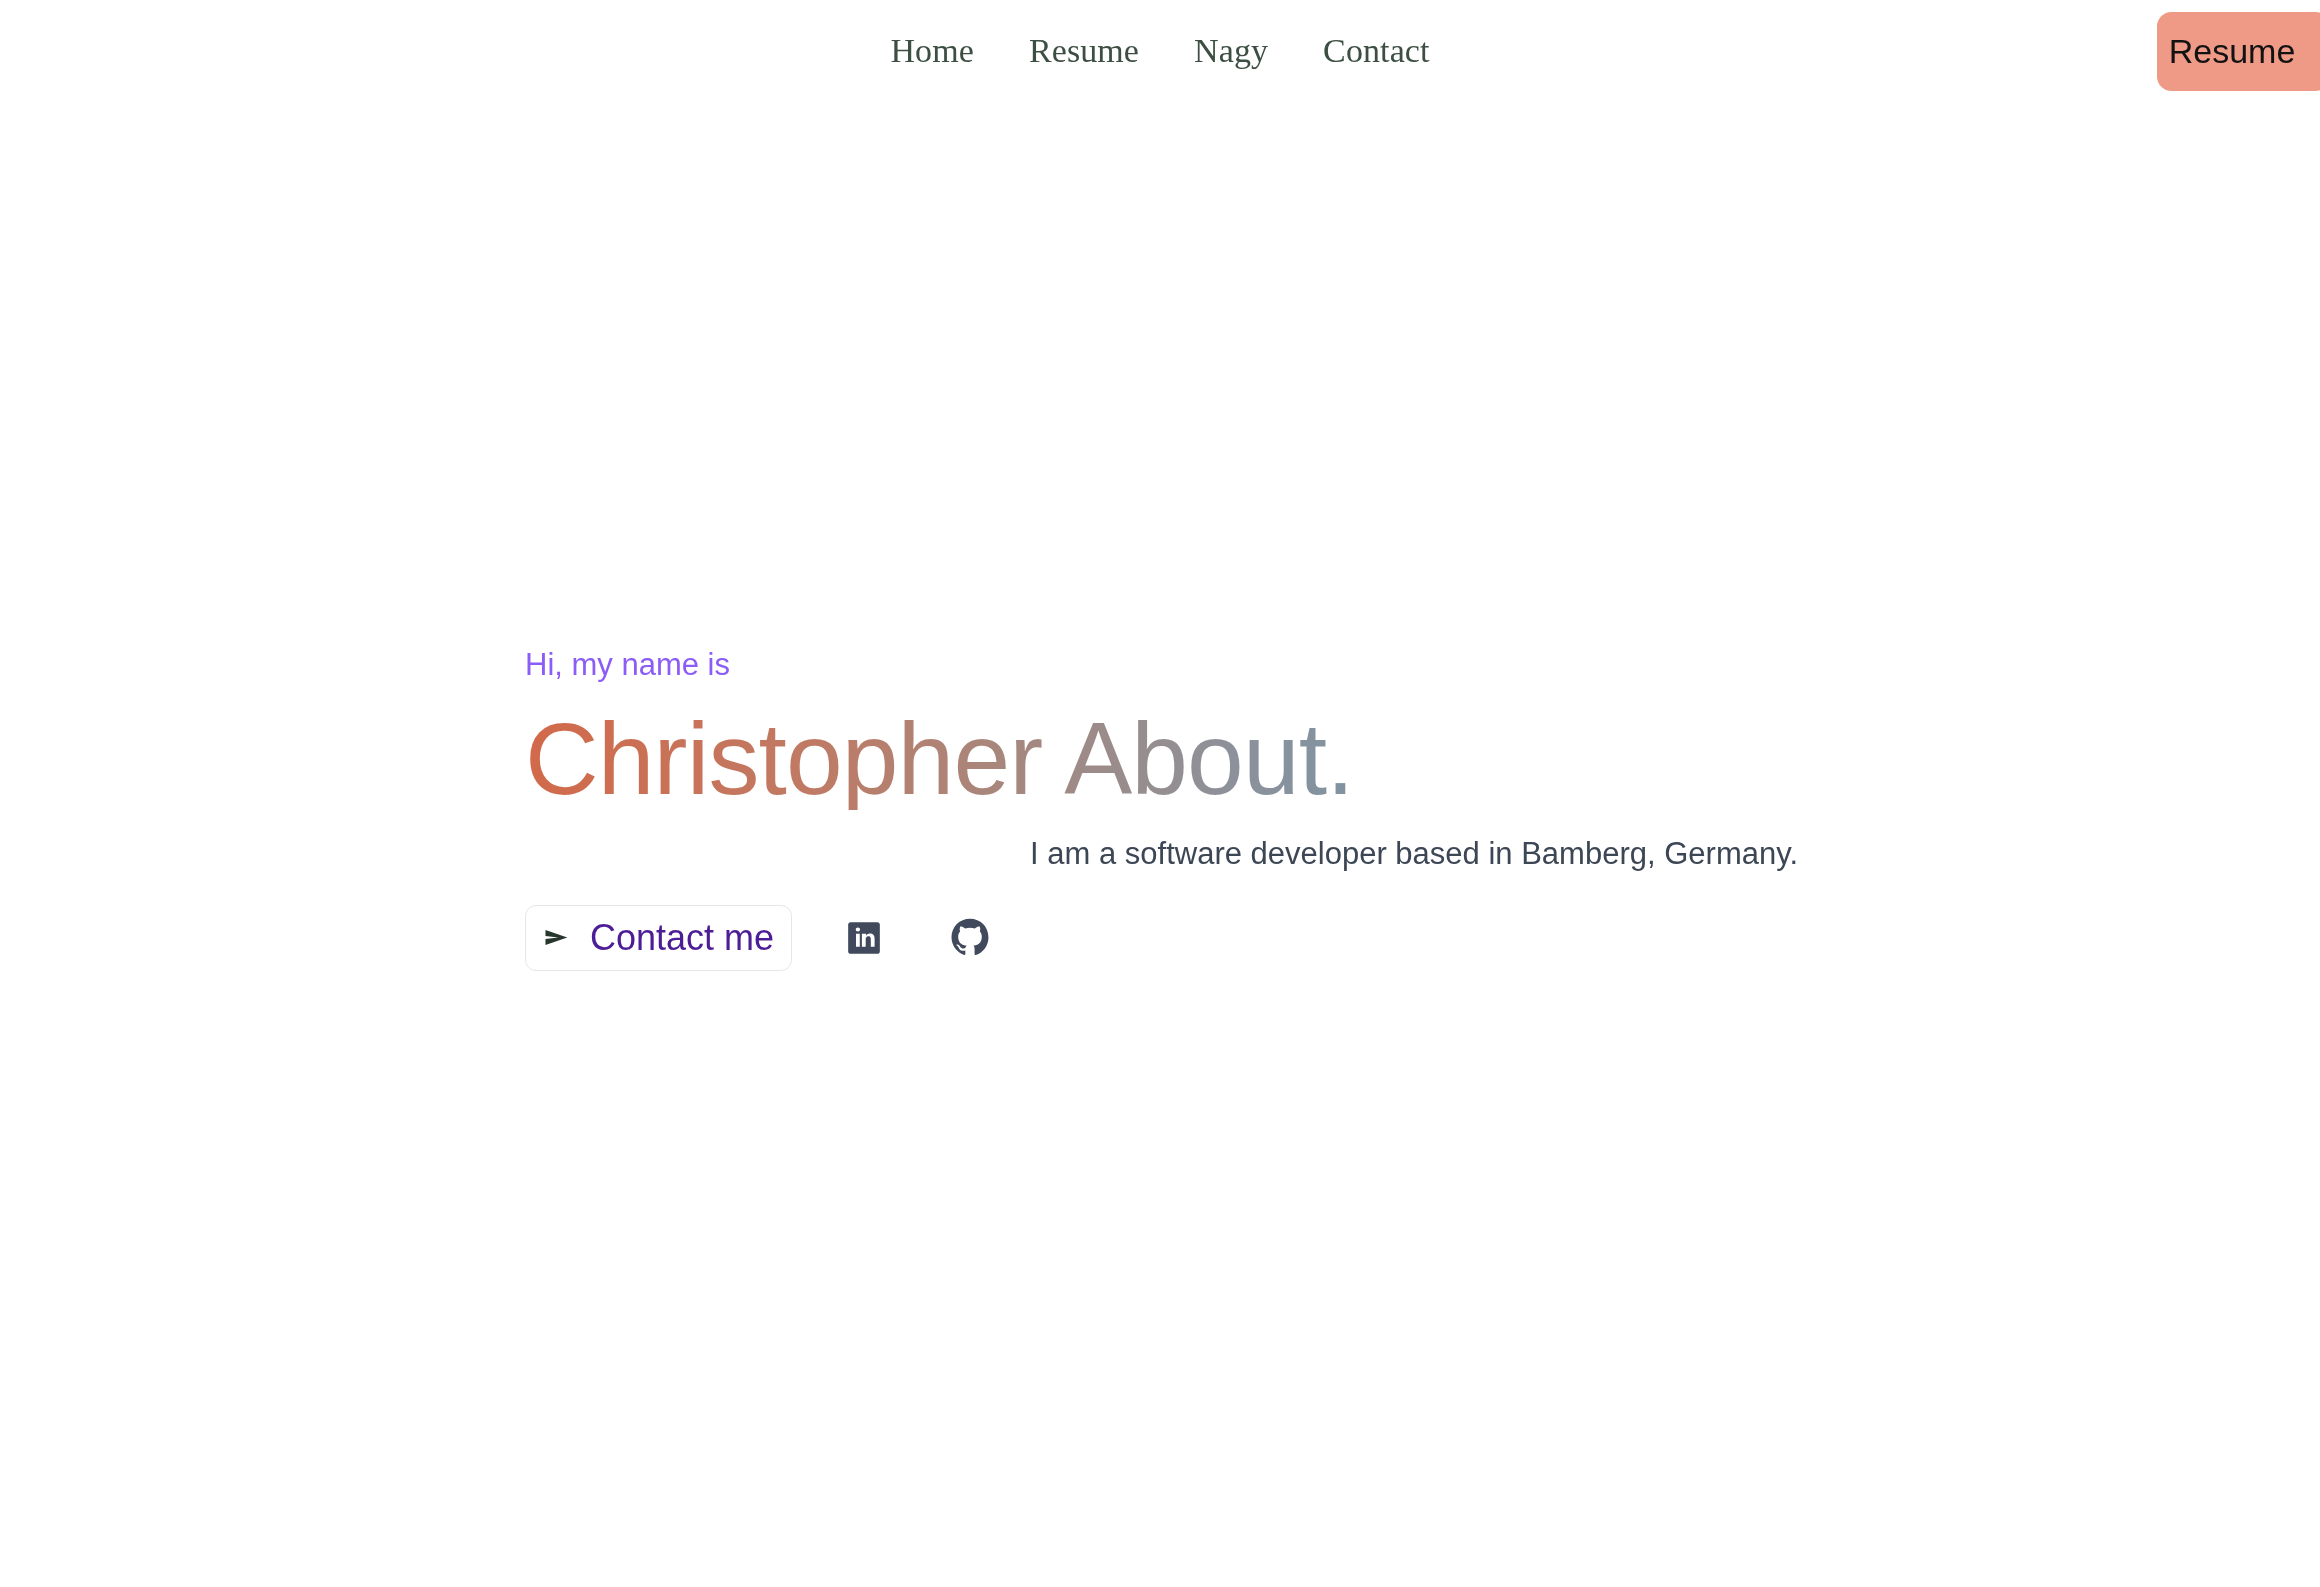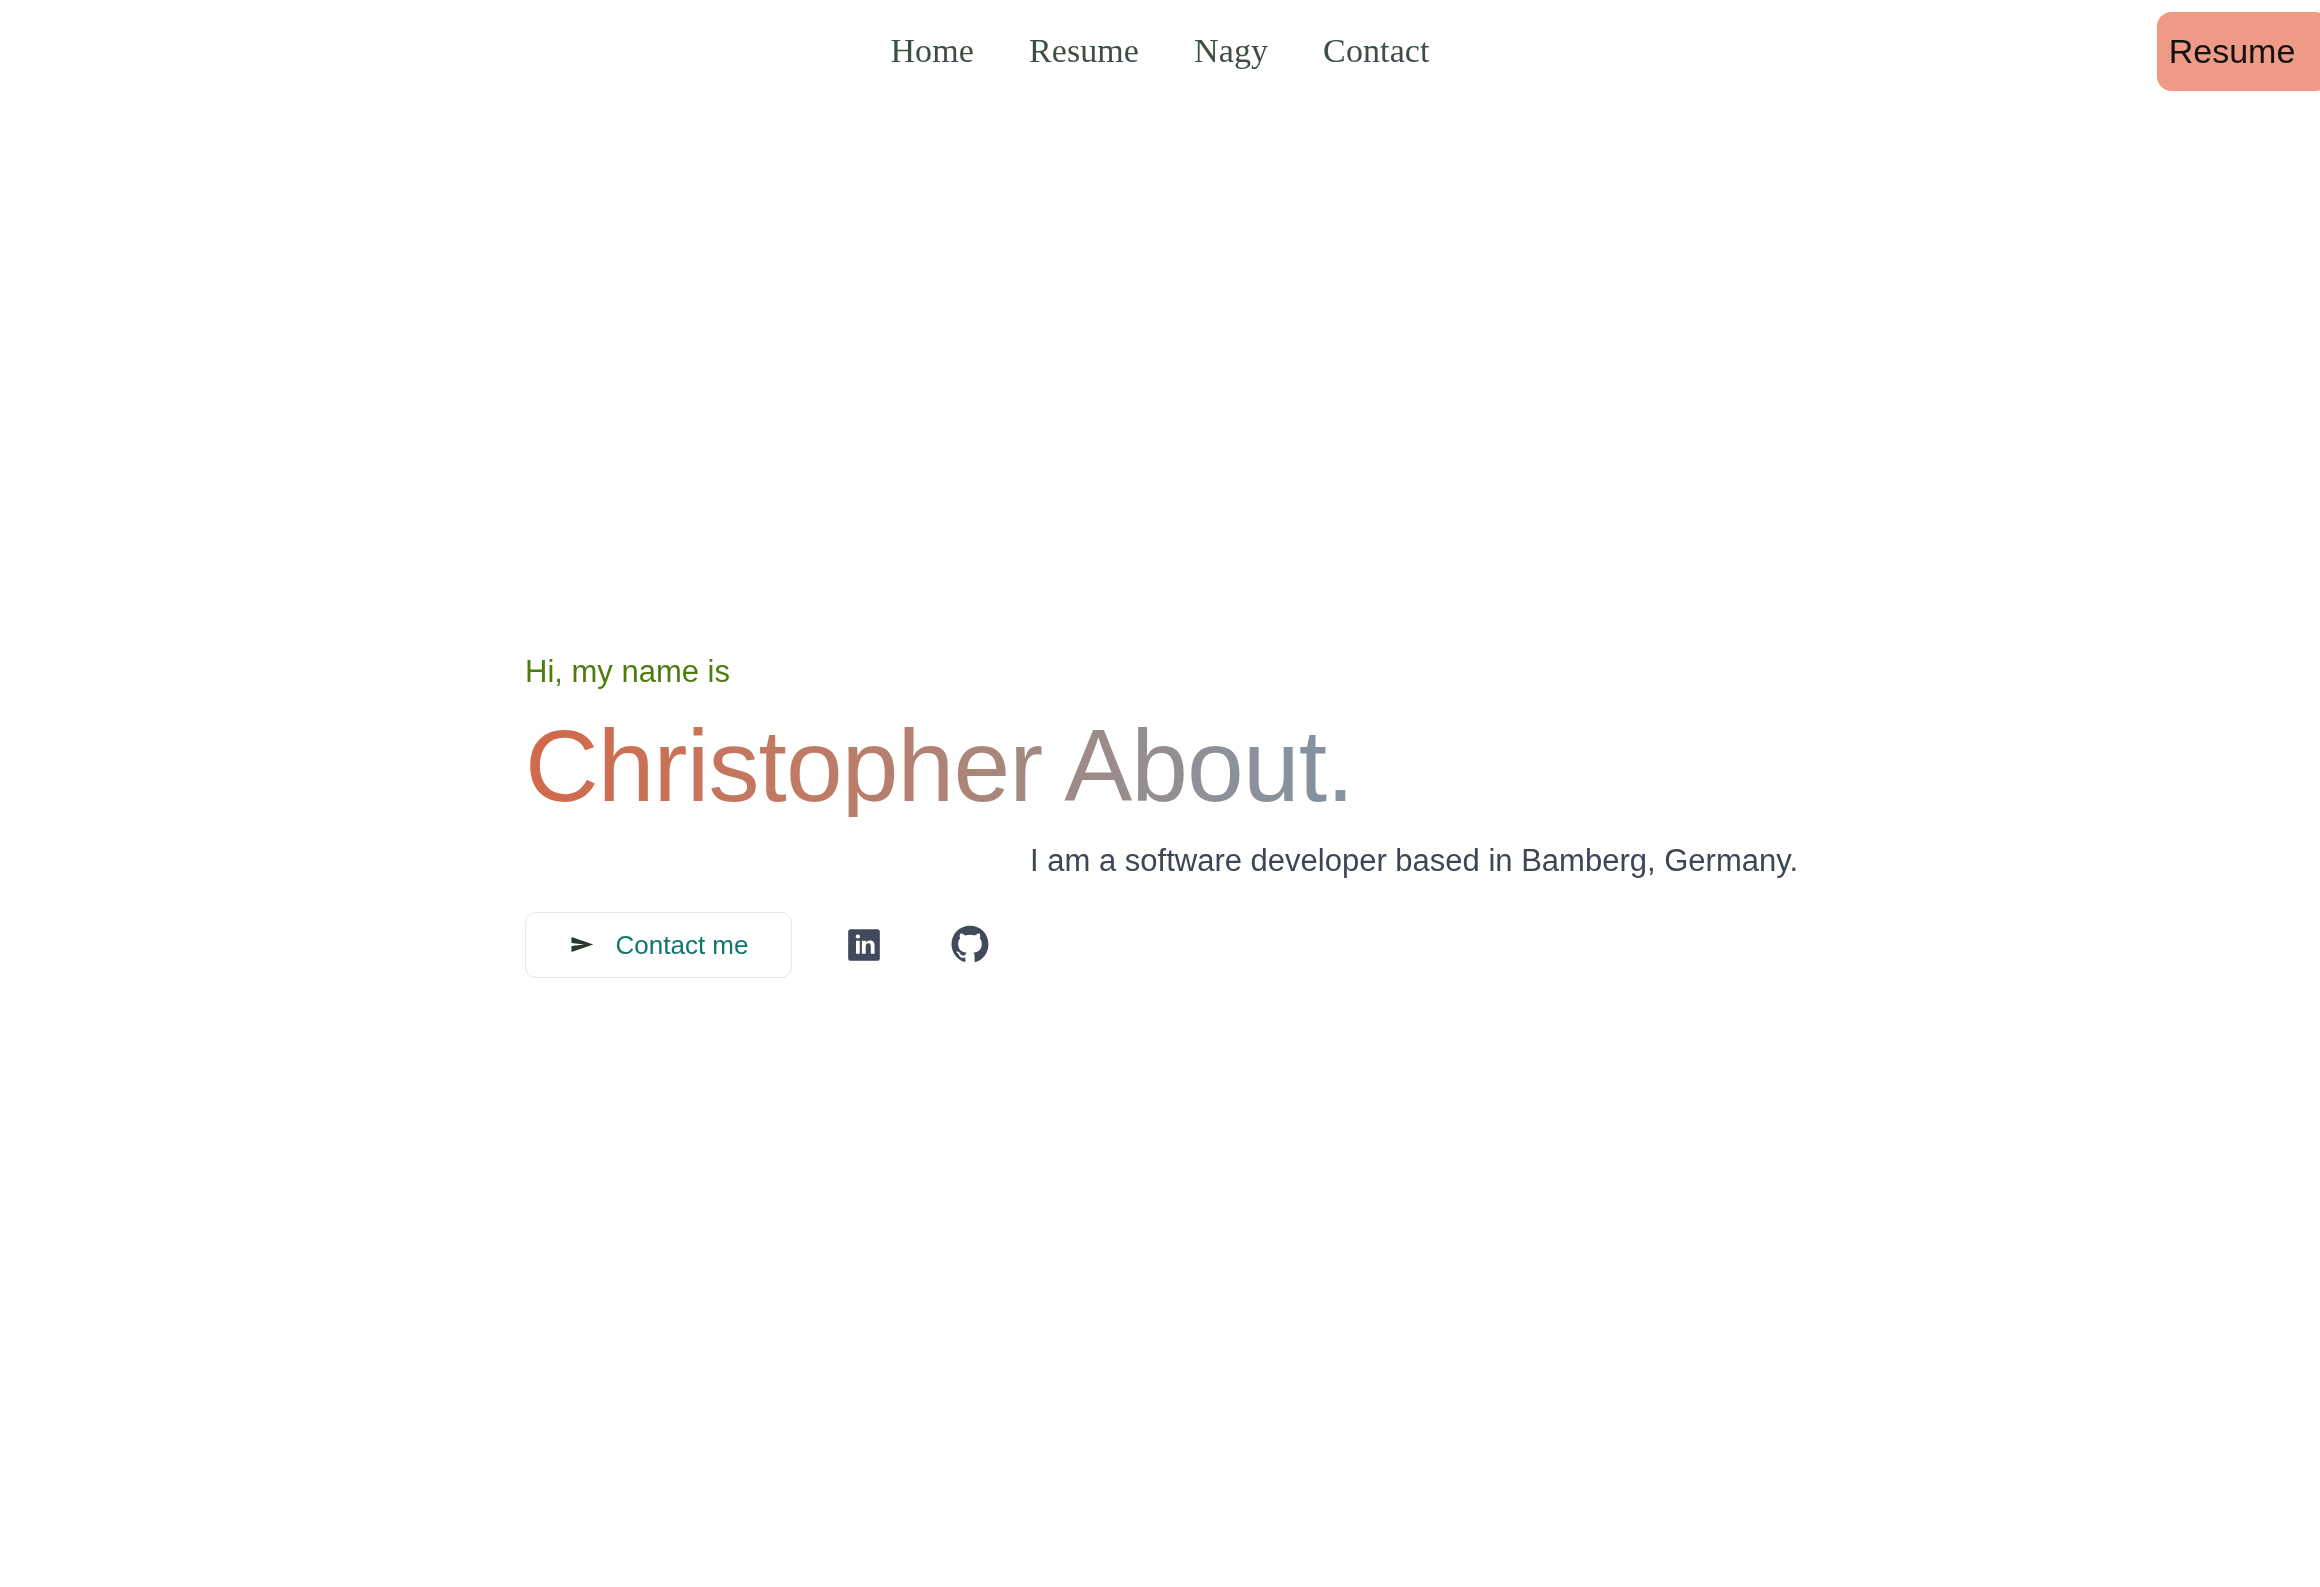--- a/index.html
+++ b/index.html
@@ -78,22 +78,22 @@
   .hero {
     position: absolute;
     left: 525px;
     top: 640px;
     width: 1273px;
   }
 
   .hero-greeting {
     font-size: 31px;
     line-height: 1.35;
-    color: #4d7c0f;
-    margin: 11px 0 22px 0;
+    color: #8b5cf6;
+    margin: 4px 0 22px 0;
     white-space: nowrap;
   }
 
   .hero-name {
     font-size: 102px;
     line-height: 1.0;
     font-weight: 400;
     margin: 0 0 23.6px 0;
     white-space: nowrap;
     background-image: linear-gradient(
@@ -144,23 +144,23 @@
   .contact-button .send-icon {
     display: inline-flex;
     align-items: center;
     justify-content: center;
     width: 27px;
     height: 27px;
     color: #27372c;
   }
 
   .contact-button .contact-label {
-    font-size: 26px;
+    font-size: 36px;
     line-height: 1;
-    color: #0f766e;
+    color: #4c1d95;
     white-space: nowrap;
   }
 
   .social-link {
     display: inline-flex;
     align-items: center;
     justify-content: center;
     width: 40px;
     height: 40px;
     color: #414a5c;

